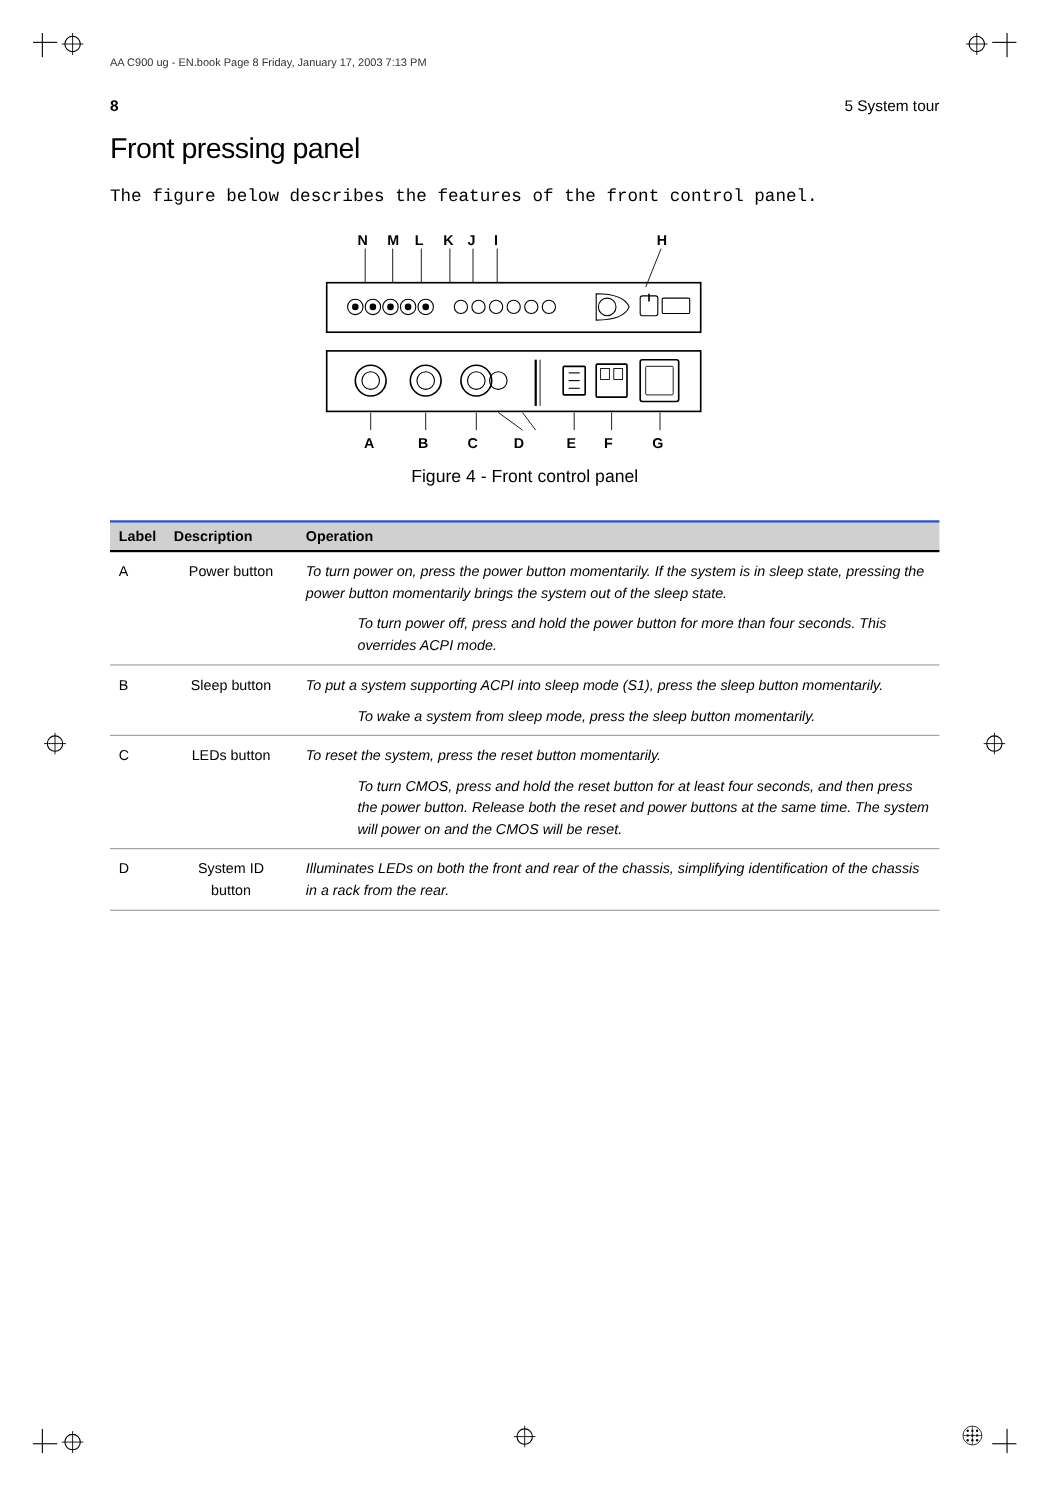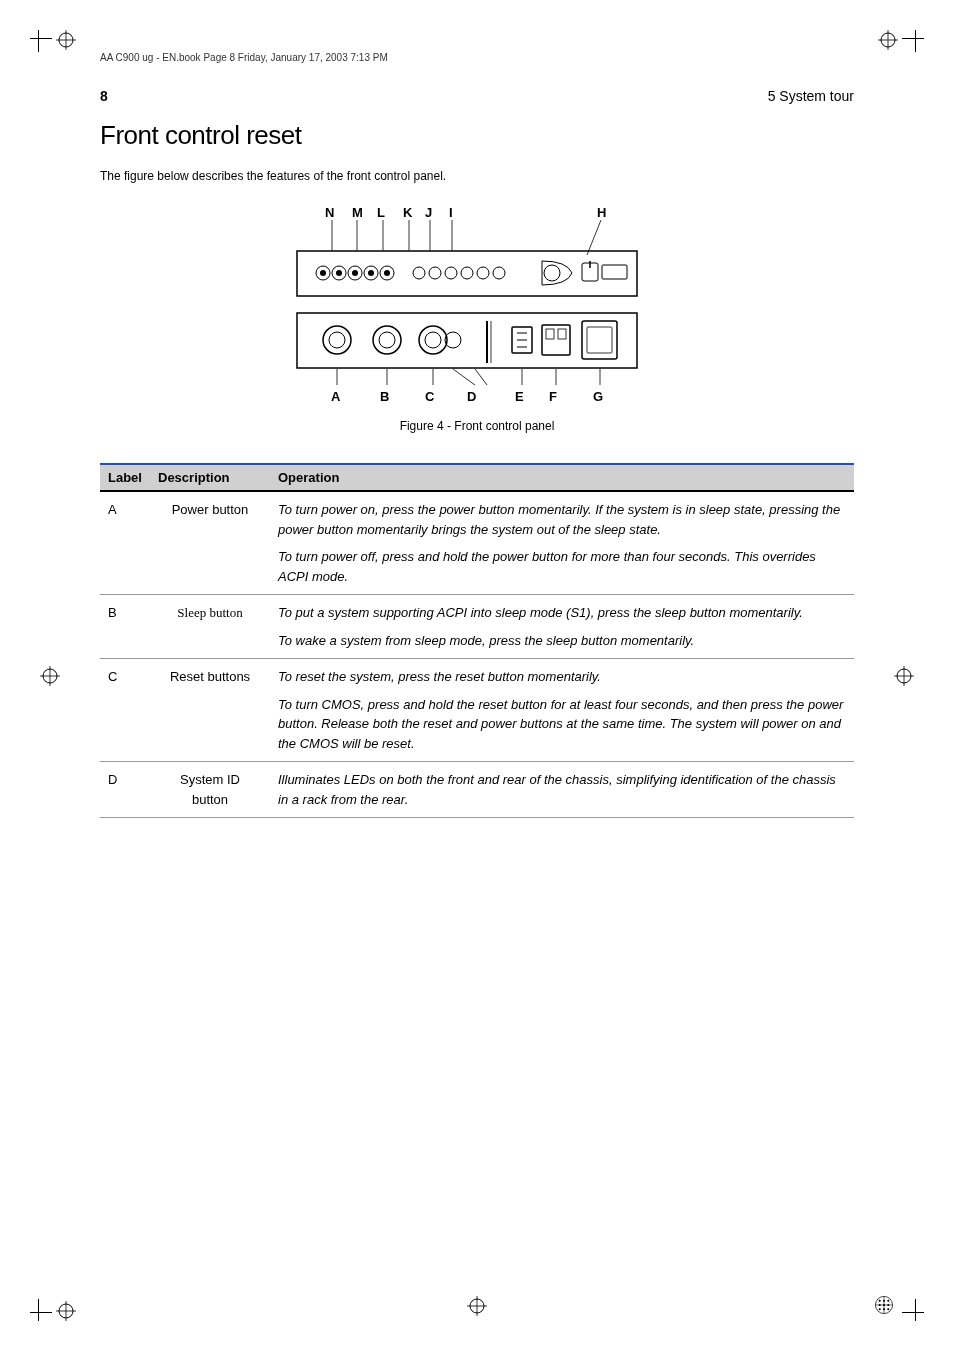--- a/index.html
+++ b/index.html
@@ -101,39 +101,40 @@
     
     .section-heading {
       font-size: 26px;
       font-weight: normal;
       margin-bottom: 16px;
       margin-top: 10px;
       letter-spacing: -0.5px;
     }
 
     .intro-text {
-      font-size: 12px;
+      font-size: 16px;
       margin-bottom: 18px;
       line-height: 1.5;
+      font-family: Liberation Mono, monospace;
     }
 
     
     .diagram-container {
       display: flex;
       flex-direction: column;
       align-items: center;
       margin-bottom: 12px;
     }
 
     .diagram-svg {
       display: block;
     }
 
     .figure-caption {
-      font-size: 12px;
+      font-size: 16px;
       text-align: center;
       margin-top: 6px;
       margin-bottom: 18px;
     }
 
     
     .data-table {
       width: 100%;
       border-collapse: collapse;
       font-size: 13px;
@@ -173,20 +174,21 @@
       text-align: center;
     }
 
     .data-table tbody td:nth-child(3) {
       width: auto;
       font-style: italic;
     }
 
     .para-break {
       margin-top: 8px;
+      margin-left: 47px;
     }
   </style>
 </head>
 <body>
 
 <div class="page-container">
 
   <div class="crop-mark tl"></div>
   <div class="crop-mark tr"></div>
   <div class="crop-mark bl"></div>
@@ -262,21 +264,21 @@
     <span>AA C900 ug - EN.book  Page 8  Friday, January 17, 2003  7:13 PM</span>
   </div>
 
   <div class="page-header">
     <span class="page-number">8</span>
     <span class="chapter-title">5 System tour</span>
   </div>
 
   <div class="content">
 
-    <h1 class="section-heading">Front control reset</h1>
+    <h1 class="section-heading">Front pressing panel</h1>
 
     <p class="intro-text">The figure below describes the features of the front control panel.</p>
 
     <div class="diagram-container">
       <svg class="diagram-svg" width="440" height="210" viewBox="0 0 440 210">
 
         <text x="68" y="14" font-family="Arial" font-size="13" font-weight="bold">N</text>
         <text x="95" y="14" font-family="Arial" font-size="13" font-weight="bold">M</text>
         <text x="120" y="14" font-family="Arial" font-size="13" font-weight="bold">L</text>
         <text x="146" y="14" font-family="Arial" font-size="13" font-weight="bold">K</text>
@@ -385,29 +387,29 @@
       <tr>
             <td>A</td>
             <td style="white-space: pre-line;">Power button</td>
             <td>
               <p>To turn power on, press the power button momentarily.  If the system is in sleep state, pressing the power button momentarily brings the system out of the sleep state.</p>
               <p class="para-break">To turn power off, press and hold the power button for more than four seconds.  This overrides ACPI mode.</p>
             </td>
           </tr>
           <tr>
             <td>B</td>
-            <td style="white-space: pre-line; font-family: Liberation Serif, serif;">Sleep button</td>
+            <td style="white-space: pre-line;">Sleep button</td>
             <td>
               <p>To put a system supporting ACPI into sleep mode (S1), press the sleep button momentarily.</p>
               <p class="para-break">To wake a system from sleep mode, press the sleep button momentarily.</p>
             </td>
           </tr>
           <tr>
             <td>C</td>
-            <td style="white-space: pre-line;">Reset buttons</td>
+            <td style="white-space: pre-line;">LEDs button</td>
             <td>
               <p>To reset the system, press the reset button momentarily.</p>
               <p class="para-break">To turn CMOS, press and hold the reset button for at least four seconds, and then press the power button.  Release both the reset and power buttons at the same time.  The system will power on and the CMOS will be reset.</p>
             </td>
           </tr>
           <tr>
             <td>D</td>
             <td style="white-space: pre-line;">System ID
 button</td>
             <td>

